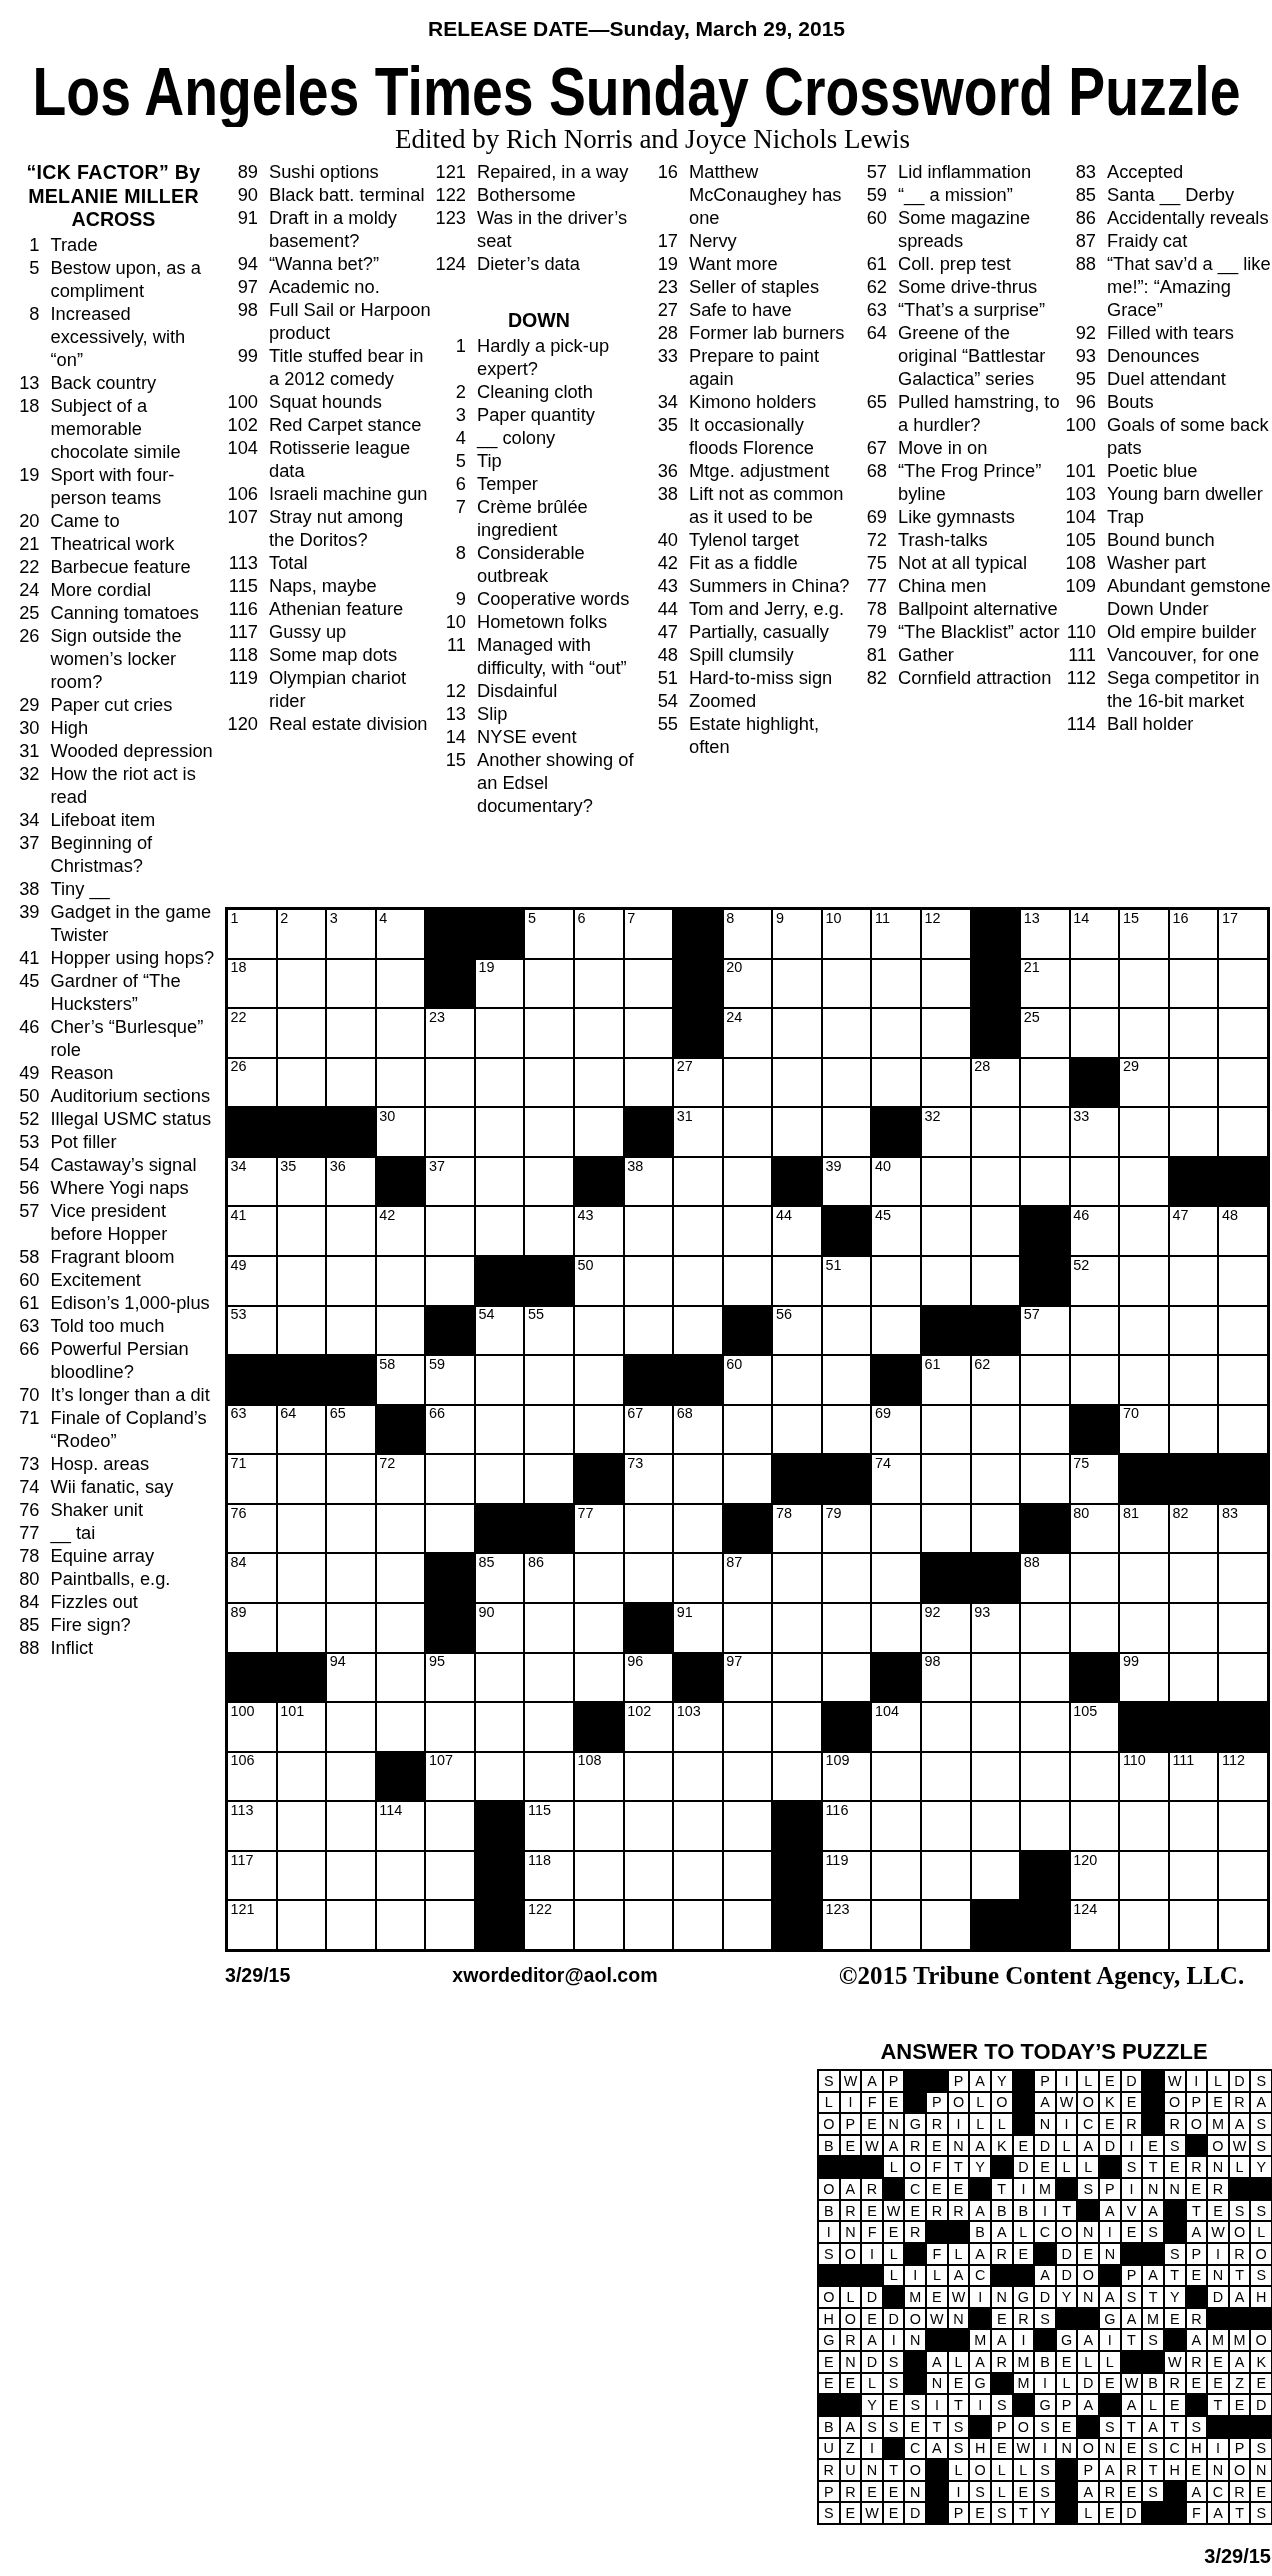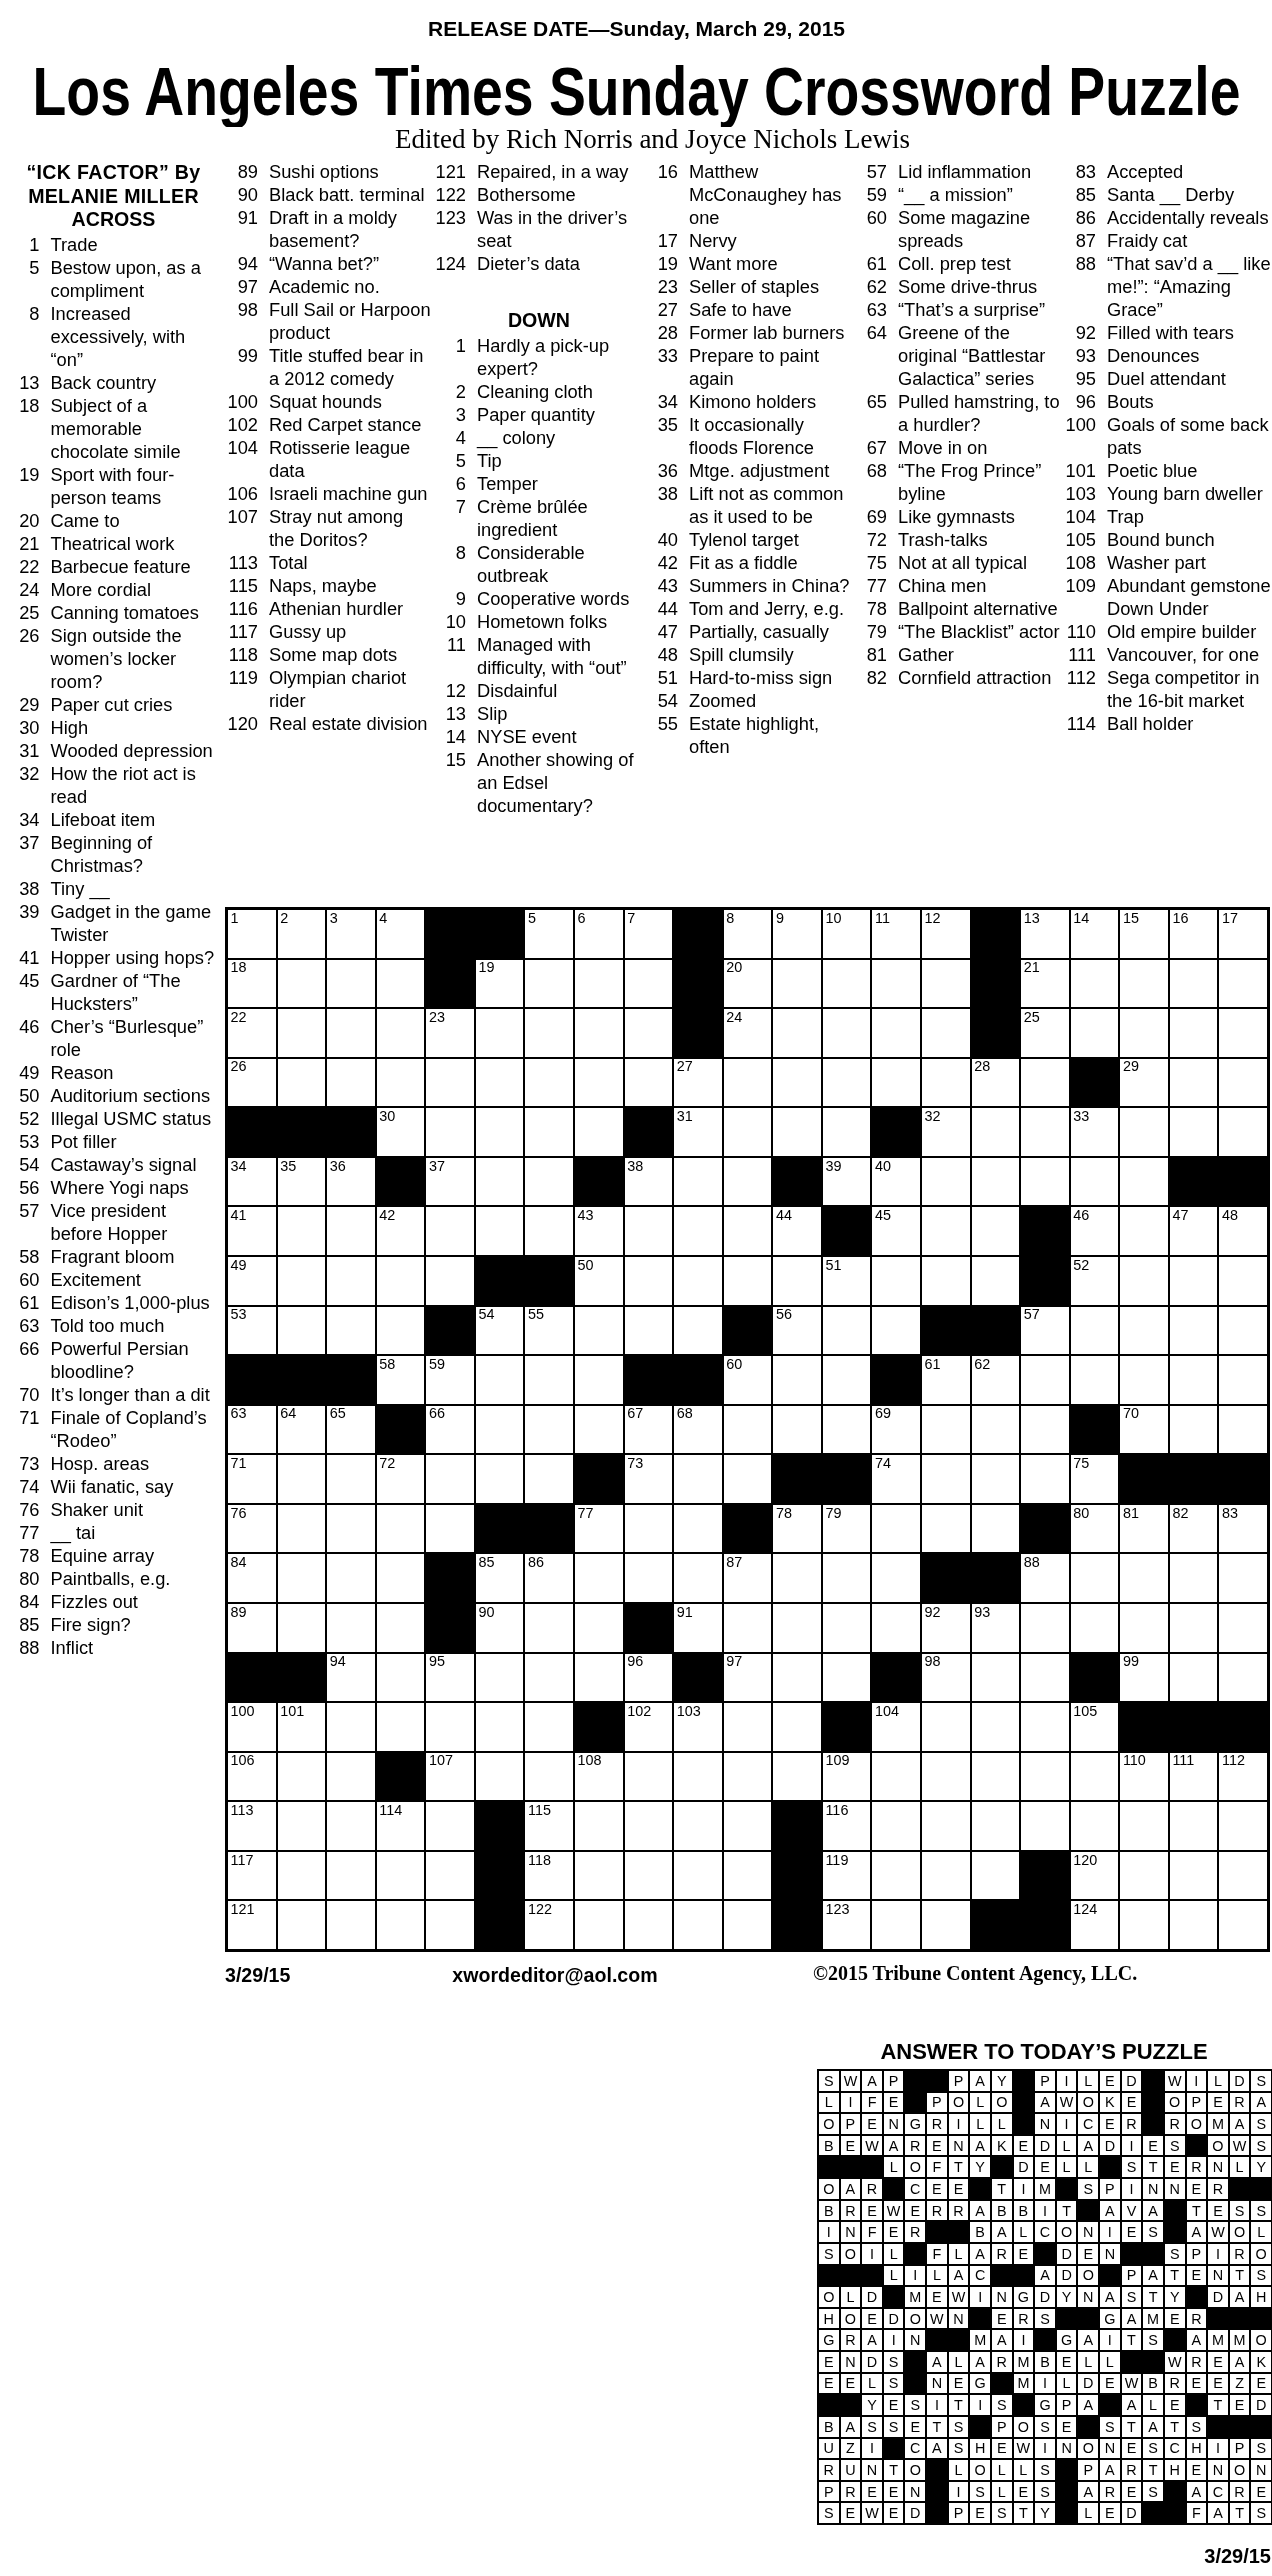--- a/index.html
+++ b/index.html
@@ -24,21 +24,21 @@
     left:225px; top:907px; width:1045px; height:1045px;
     display:grid; grid-template-columns:repeat(21,1fr); grid-template-rows:repeat(21,1fr);
     border:2px solid #000; box-sizing:border-box; background:#fff;
   }
   .gcell { border:1.3px solid #000; position:relative; box-sizing:border-box; background:#fff; }
   .gcell.black { background:#000; }
   .gnum { position:absolute; top:0.7px; left:2.6px; font-size:14.4px; line-height:15.7px; }
 
   #footer-date  { top:1964px; left:225px;  font-weight:bold; font-size:19.6px; }
   #footer-email { top:1964px; left:359px; width:392px; text-align:center; font-weight:bold; font-size:19.6px; }
-  #footer-copy  { top:1962px; left:813px; width:457px; text-align:left; font-family:"Liberation Serif", serif; font-weight:bold; font-size:20px; }
+  #footer-copy  { top:1962px; left:813px; width:457px; text-align:center; font-family:"Liberation Serif", serif; font-weight:bold; font-size:25px; }
 
   #answer-title { top:2039px; left:817px; width:454px; text-align:center; font-weight:bold; font-size:22px; }
   #agrid {
     left:817px; top:2069px; width:456px; height:456px;
     display:grid; grid-template-columns:repeat(21,1fr); grid-template-rows:repeat(21,1fr);
     border:1.3px solid #000; box-sizing:border-box; background:#fff;
   }
   .acell { border:0.7px solid #000; box-sizing:border-box; display:flex; align-items:center; justify-content:center; font-size:14.4px; background:#fff; }
   .acell.black { background:#000; }
   #answer-date { top:2545px; left:817px; width:454px; text-align:right; font-weight:bold; font-size:20px; }
@@ -118,21 +118,21 @@
       <div class="clue"><span class="num">97</span><span>Academic no.</span></div>
       <div class="clue"><span class="num">98</span><span>Full Sail or Harpoon product</span></div>
       <div class="clue"><span class="num">99</span><span>Title stuffed bear in a 2012 comedy</span></div>
       <div class="clue"><span class="num">100</span><span>Squat hounds</span></div>
       <div class="clue"><span class="num">102</span><span>Red Carpet stance</span></div>
       <div class="clue"><span class="num">104</span><span>Rotisserie league data</span></div>
       <div class="clue"><span class="num">106</span><span>Israeli machine gun</span></div>
       <div class="clue"><span class="num">107</span><span>Stray nut among the Doritos?</span></div>
       <div class="clue"><span class="num">113</span><span>Total</span></div>
       <div class="clue"><span class="num">115</span><span>Naps, maybe</span></div>
-      <div class="clue"><span class="num">116</span><span>Athenian hurdler</span></div>
+      <div class="clue"><span class="num">116</span><span>Athenian feature</span></div>
       <div class="clue"><span class="num">117</span><span>Gussy up</span></div>
       <div class="clue"><span class="num">118</span><span>Some map dots</span></div>
       <div class="clue"><span class="num">119</span><span>Olympian chariot rider</span></div>
       <div class="clue"><span class="num">120</span><span>Real estate division</span></div>
     </div>
     <div class="clue-col" style="left: 433px; width: 212px;">
       <div class="clue"><span class="num">121</span><span>Repaired, in a way</span></div>
       <div class="clue"><span class="num">122</span><span>Bothersome</span></div>
       <div class="clue"><span class="num">123</span><span>Was in the driver’s seat</span></div>
       <div class="clue"><span class="num">124</span><span>Dieter’s data</span></div>

